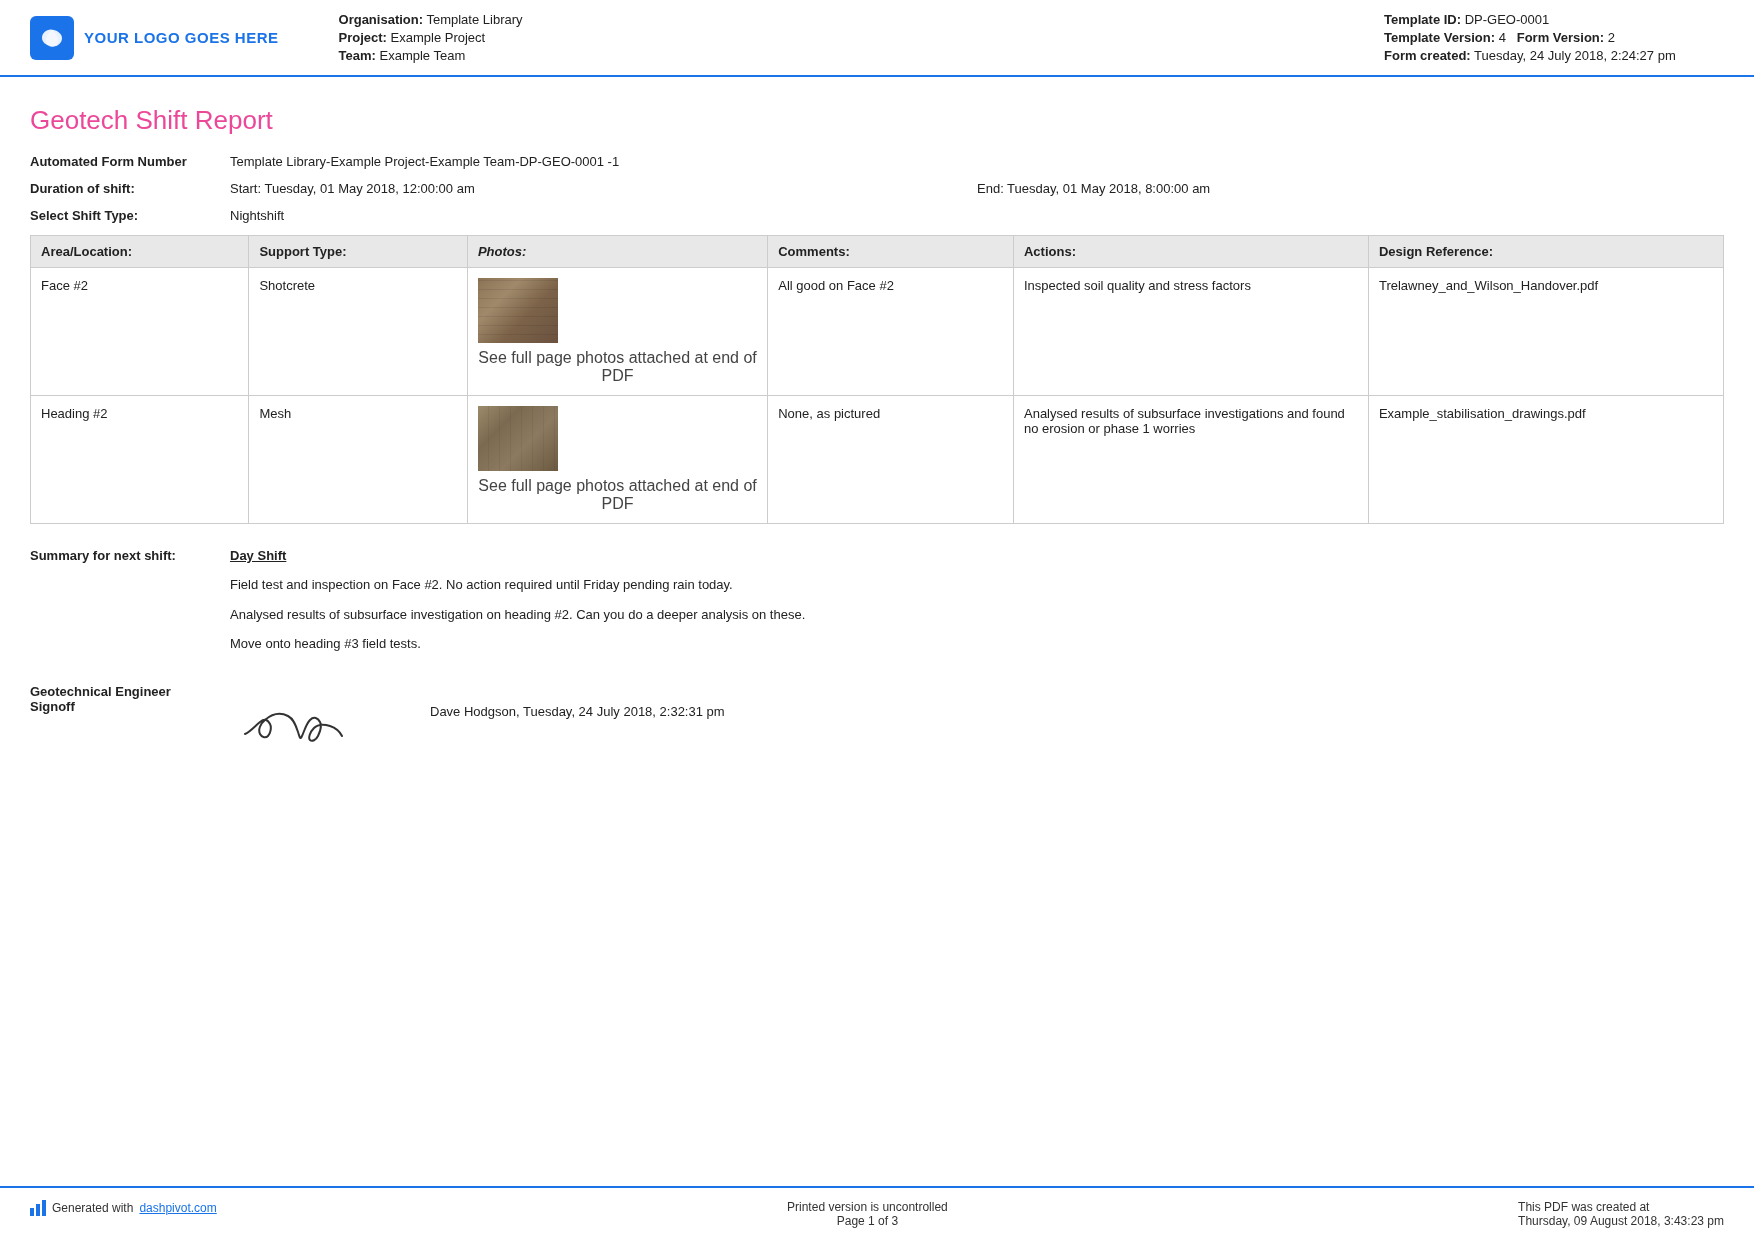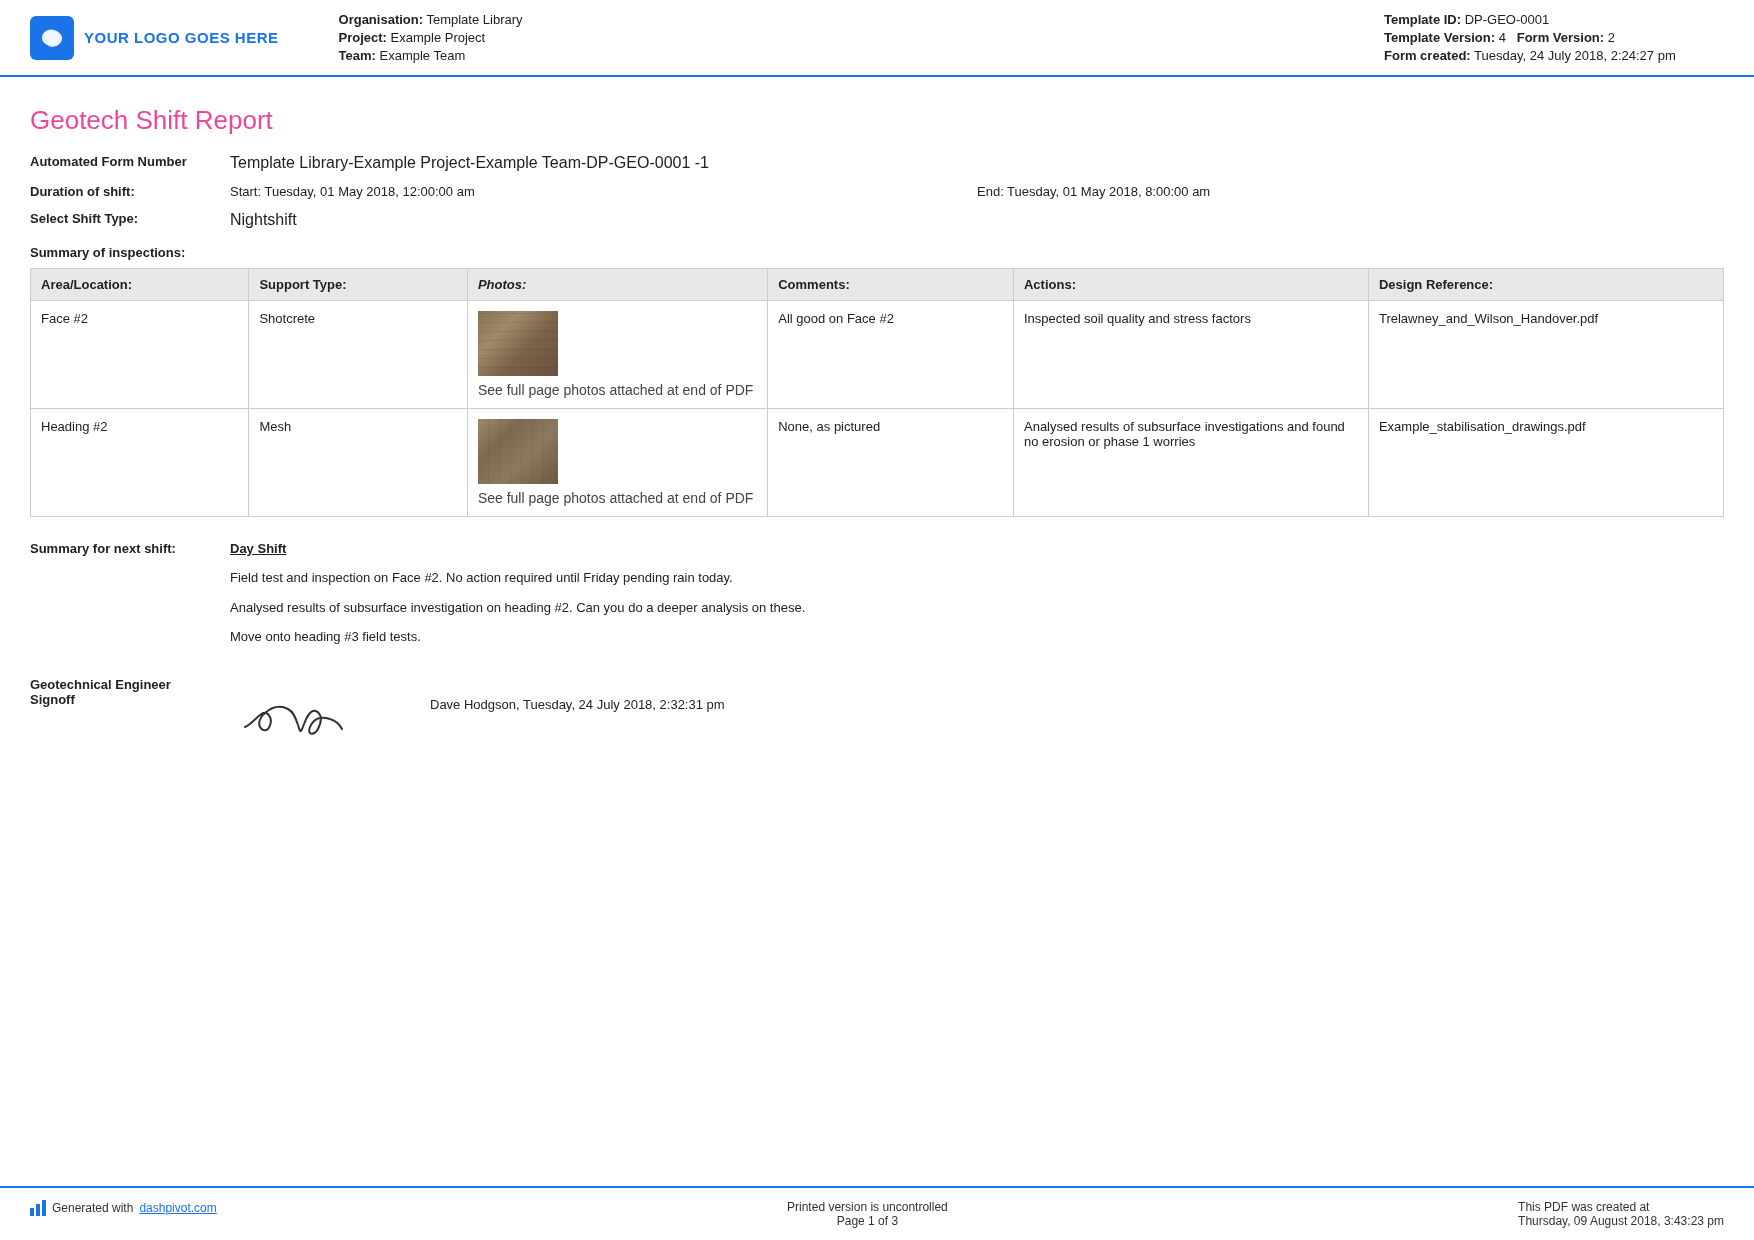--- a/index.html
+++ b/index.html
@@ -79,21 +79,21 @@
       display: flex;
       margin-bottom: 12px;
       align-items: flex-start;
     }
     .field-label {
       font-weight: bold;
       min-width: 200px;
       font-size: 13px;
     }
     .field-value {
-      font-size: 16px;
+      font-size: 13px;
       flex: 1;
     }
 
     .duration-row {
       display: flex;
       margin-bottom: 12px;
       align-items: flex-start;
     }
     .duration-label {
       font-weight: bold;
@@ -188,22 +188,23 @@
       top: 0; left: 0; right: 0; bottom: 0;
       background: repeating-linear-gradient(
         90deg,
         transparent,
         transparent 10px,
         rgba(0,0,0,0.06) 10px,
         rgba(0,0,0,0.06) 11px
       );
     }
     .photo-caption {
-      font-size: 14px;
+      font-size: 16px;
       color: #444;
+      text-align: center;
     }
 
     
     .next-shift-row {
       display: flex;
       margin-bottom: 20px;
       align-items: flex-start;
     }
     .next-shift-label {
       font-weight: bold;
@@ -348,21 +349,20 @@
       <span class="duration-start">Start: Tuesday, 01 May 2018, 12:00:00 am</span>
       <span class="duration-end">End: Tuesday, 01 May 2018, 8:00:00 am</span>
     </div>
   </div>
 
   <div class="field-row">
     <span class="field-label">Select Shift Type:</span>
     <span class="field-value">Nightshift</span>
   </div>
 
-  <div class="section-heading">Summary of inspections:</div>
 
   <table class="inspection-table">
     <thead>
       <tr>
         <th class="col-area">Area/Location:</th>
         <th class="col-support">Support Type:</th>
         <th class="col-photos">Photos:</th>
         <th class="col-comments">Comments:</th>
         <th class="col-actions">Actions:</th>
         <th class="col-design">Design Reference:</th>

